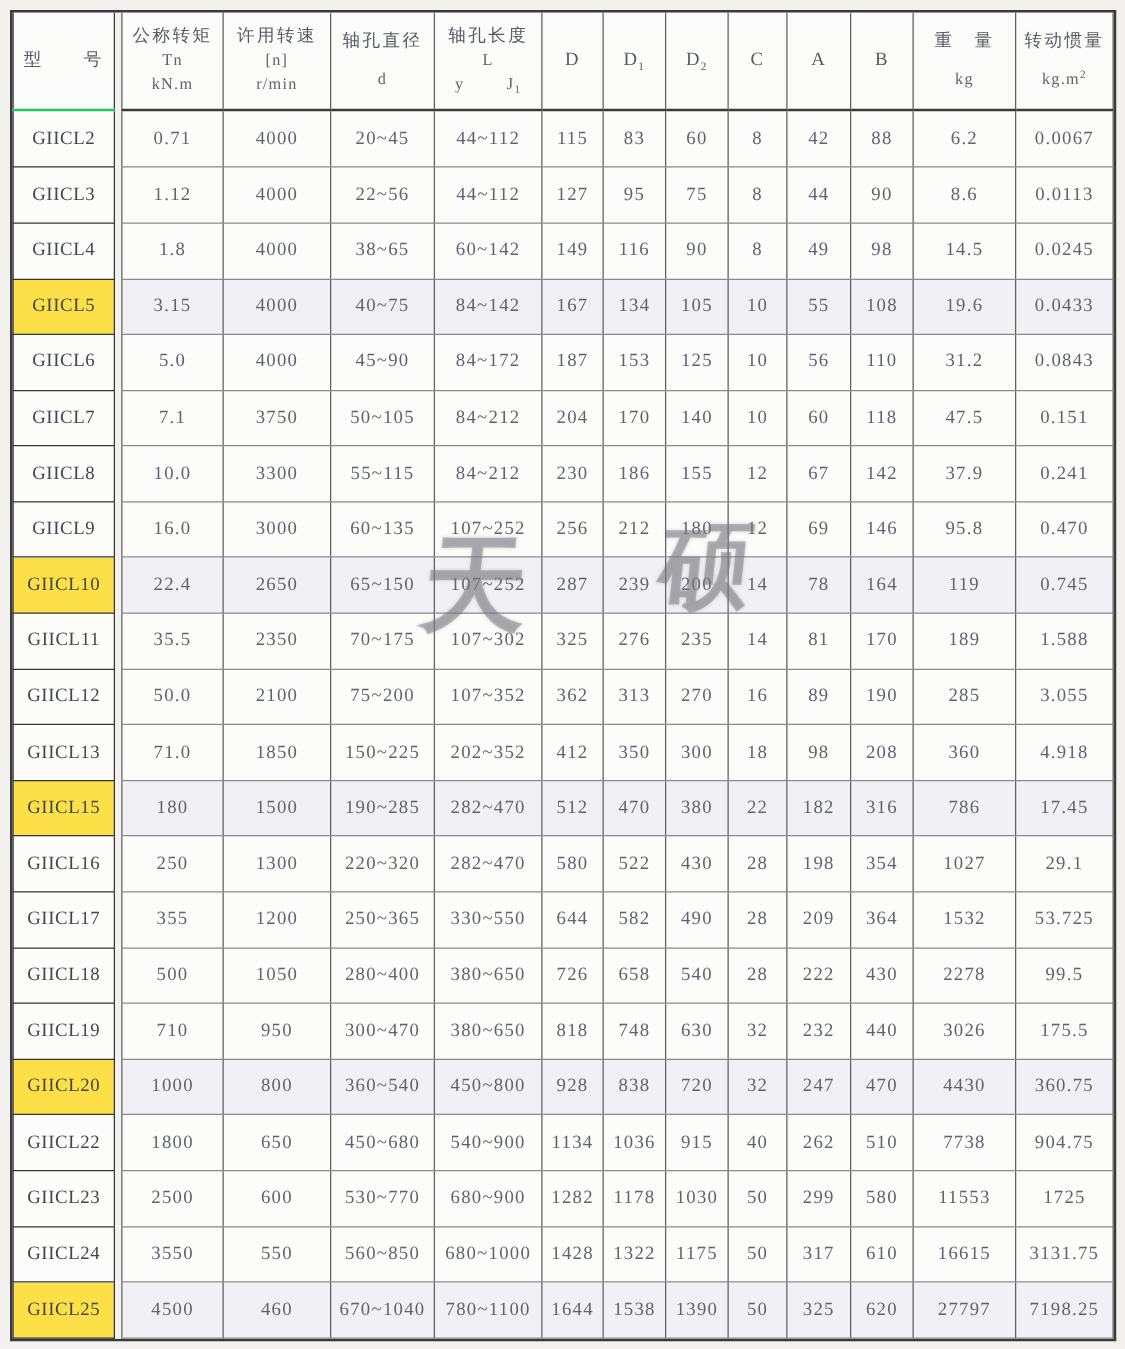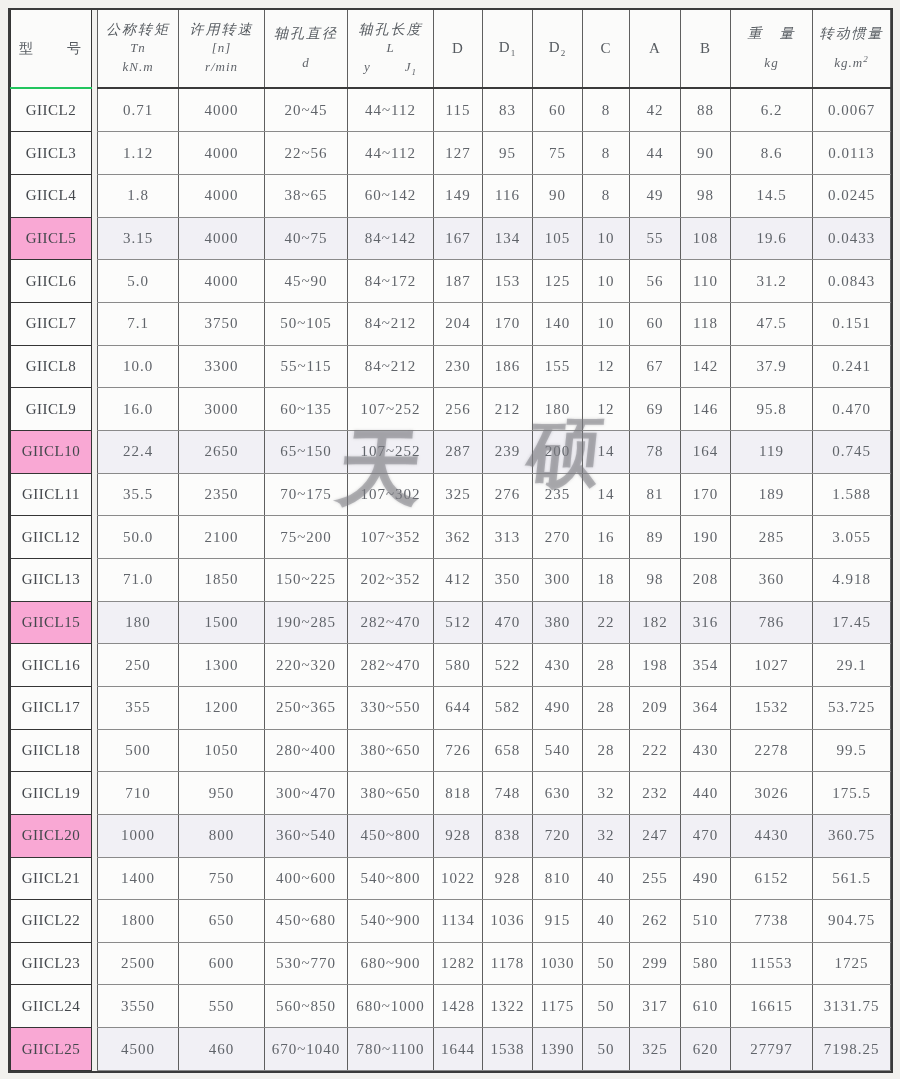--- a/index.html
+++ b/index.html
@@ -12,25 +12,25 @@
         border-top:1px solid #8a8a8a;border-bottom:1px solid #8a8a8a;
         text-align:center;vertical-align:middle;padding:0;
         color:#60646a;font-size:15px;letter-spacing:1px;background:#fcfcfb;
         overflow:hidden;}
   thead th{height:77px;border-bottom:2px solid #3a3a3a;border-top:none;
         color:#565b60;font-weight:normal;background:#fbfbfa;}
   thead th.model-h{border:1px solid #353535;border-top:none;border-bottom:2px solid #22c55e;}
   td.model{border:1px solid #353535;color:#43474c;font-size:15px;letter-spacing:.5px;}
   .spacer{border:none !important;background:#f2f1ee !important;}
   tr.hl td{background:#f1f0f5;}
-  tr.hl td.model{background:#f9a8d4;}
+  tr.hl td.model{background:#fde047;}
   tr.hl td.spacer{background:#f2f1ee !important;}
   .h-cjk{font-size:14px;letter-spacing:2px;color:#565b60;line-height:1.25;}
   .h-sub{font-size:13px;letter-spacing:1px;line-height:1.3;color:#60646a;}
-  .h-stack{display:flex;flex-direction:column;justify-content:center;gap:2px;height:100%;font-style:italic;}
+  .h-stack{display:flex;flex-direction:column;justify-content:center;gap:2px;height:100%;}
   .h-split{display:flex;justify-content:space-between;padding:0 16px;font-size:13px;color:#60646a;}
   .gap8{margin-top:10px;}
   sub{font-size:9px;vertical-align:sub;}
   sup{font-size:9px;vertical-align:super;}
   .watermark-char{position:absolute;color:rgba(122,122,128,0.48);font-weight:bold;
         font-family:"DejaVu Serif",serif;z-index:5;pointer-events:none;
         transform:skewX(-6deg);text-shadow:0 0 3px rgba(122,122,128,0.35);}
   .wm1{left:338px;top:412px;font-size:84px;}
   .wm2{left:528px;top:404px;font-size:74px;}
 </style>
@@ -397,36 +397,20 @@
     <td>928</td>
     <td>838</td>
     <td>720</td>
     <td>32</td>
     <td>247</td>
     <td>470</td>
     <td>4430</td>
     <td>360.75</td>
   </tr>
         <tr>
-    <td class="model">GIICL21</td>
-    <td class="spacer"></td>
-    <td>1400</td>
-    <td>750</td>
-    <td>400~600</td>
-    <td>540~800</td>
-    <td>1022</td>
-    <td>928</td>
-    <td>810</td>
-    <td>40</td>
-    <td>255</td>
-    <td>490</td>
-    <td>6152</td>
-    <td>561.5</td>
-  </tr>
-        <tr>
     <td class="model">GIICL22</td>
     <td class="spacer"></td>
     <td>1800</td>
     <td>650</td>
     <td>450~680</td>
     <td>540~900</td>
     <td>1134</td>
     <td>1036</td>
     <td>915</td>
     <td>40</td>

